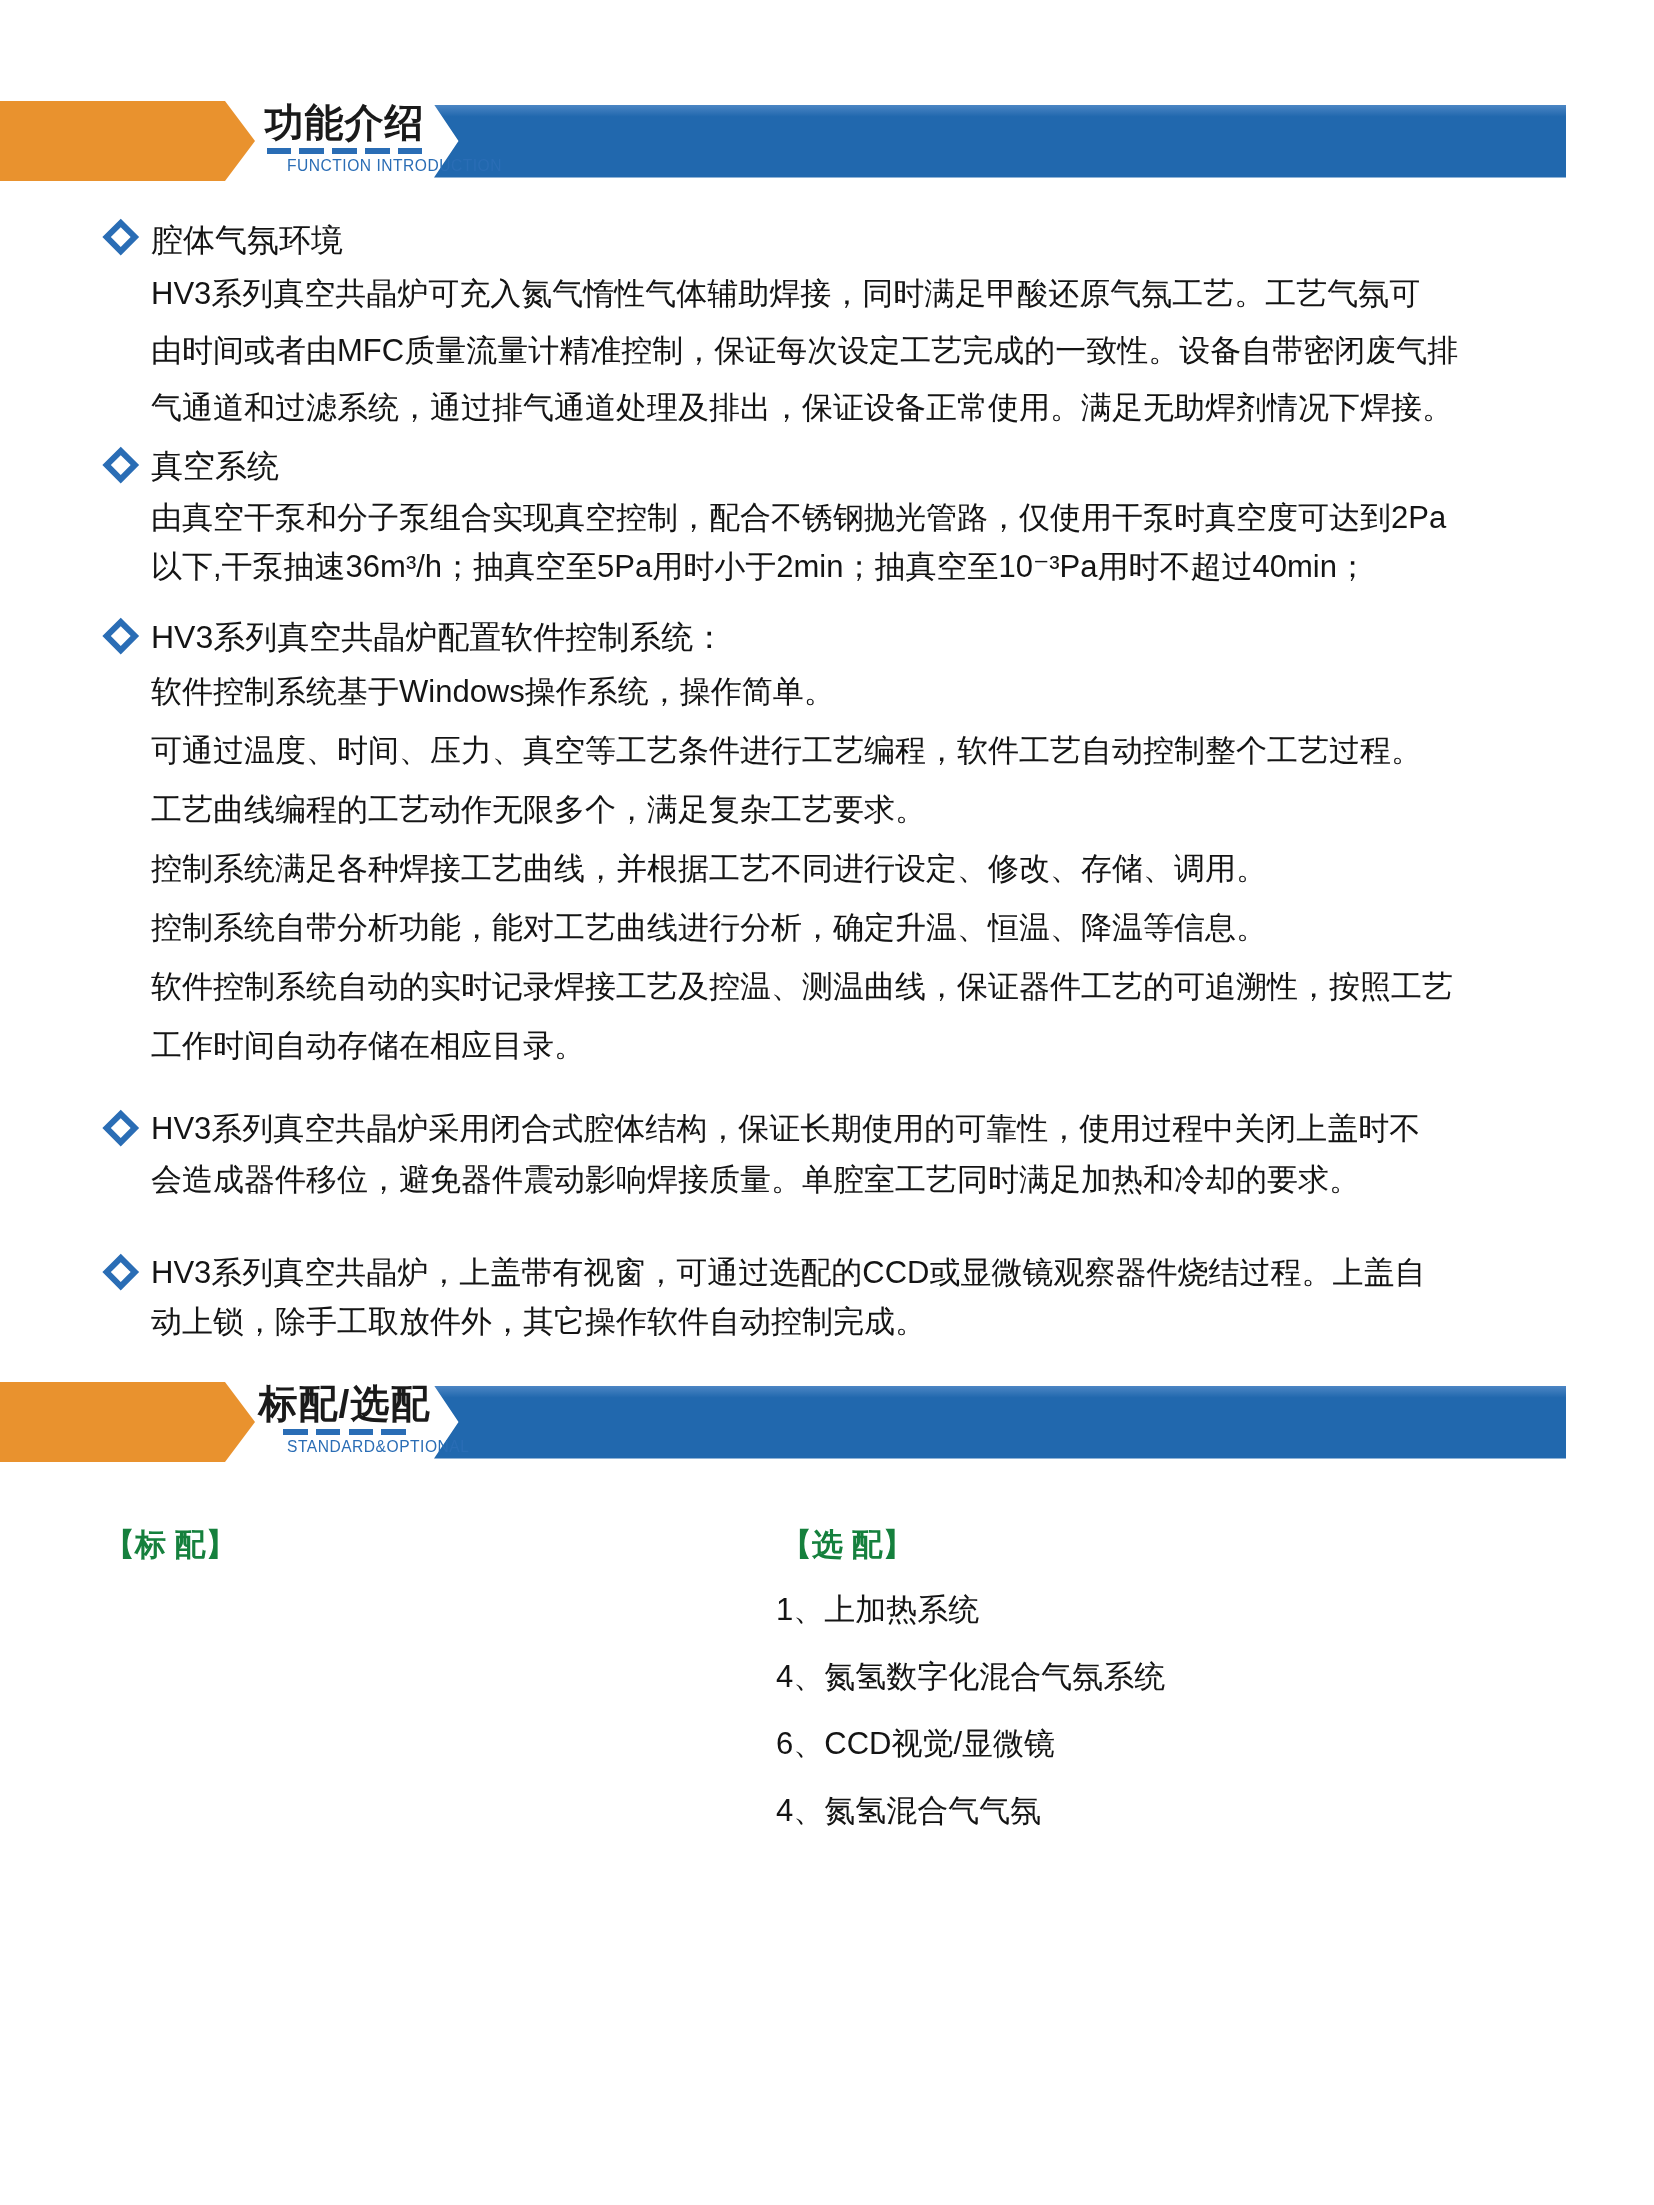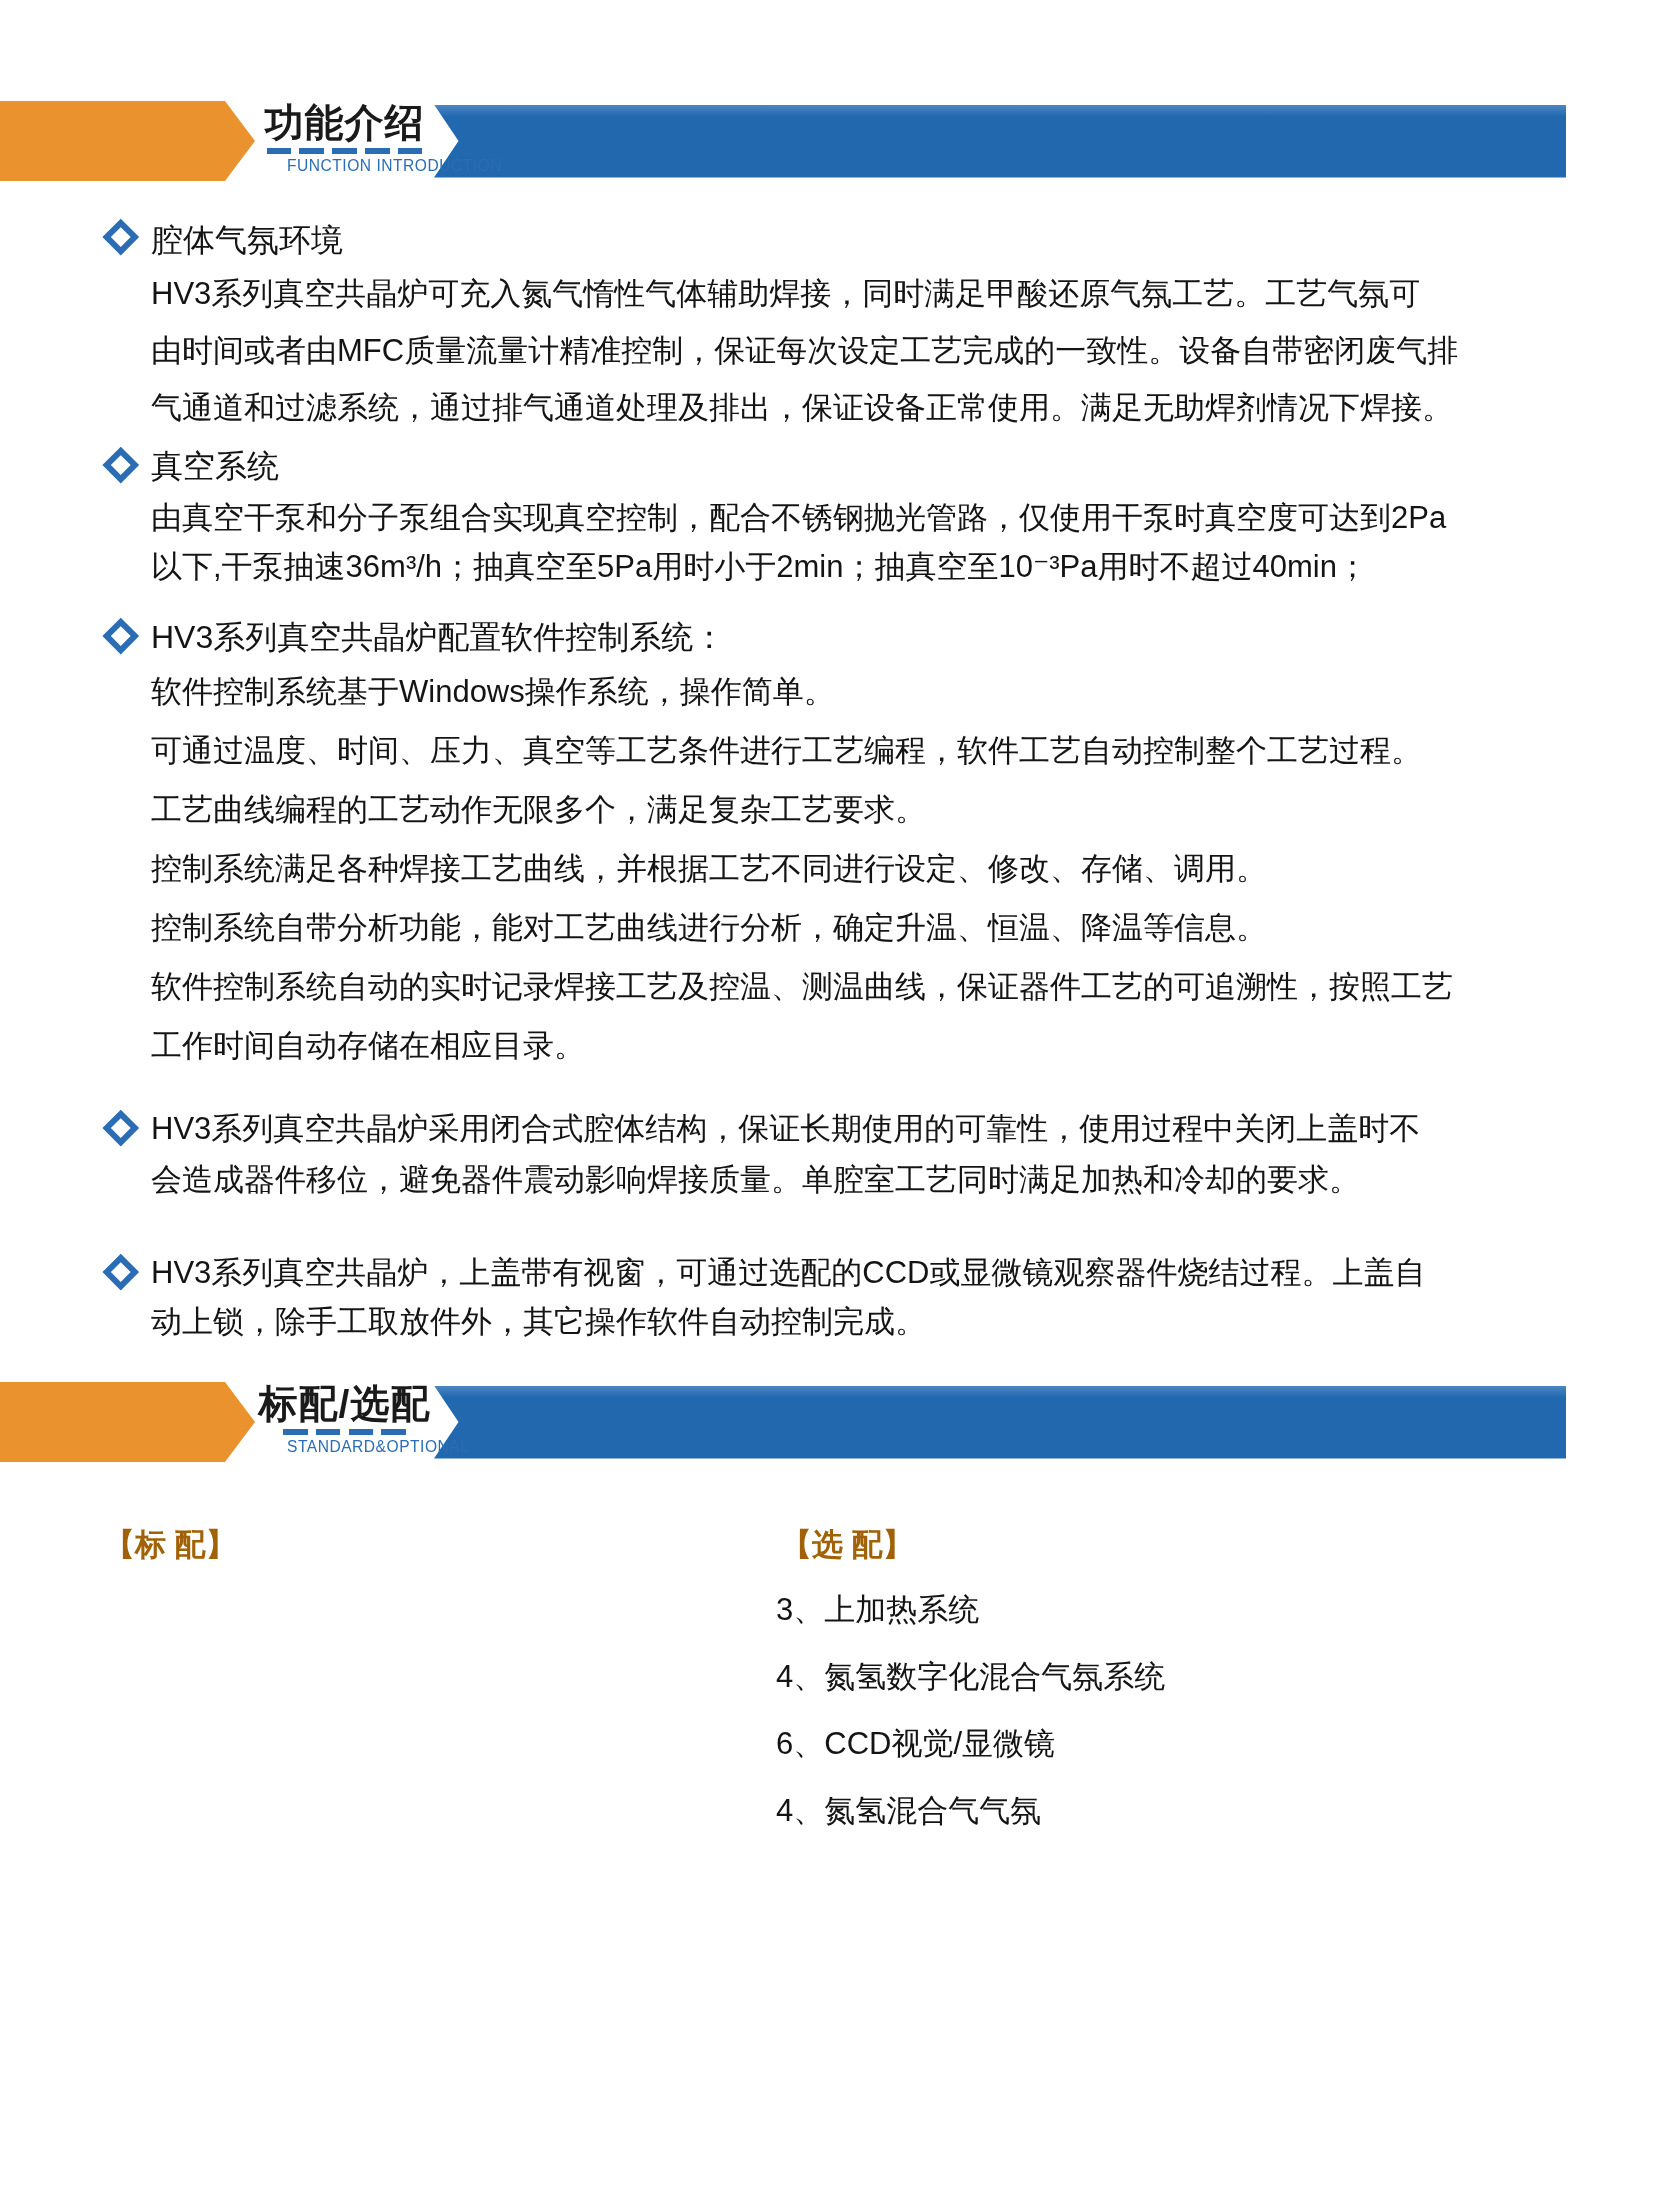--- a/index.html
+++ b/index.html
@@ -19,21 +19,21 @@
   .banner .dashes span{display:block;width:24.5px;height:5.7px;background:#2A6DB5;}
   .banner .bsub{margin-top:3.1px;font-size:15.6px;color:#2A6DB5;letter-spacing:0.5px;white-space:nowrap;margin-left:32px;}
 
   
   .diamond{position:absolute;width:13.5px;height:13.5px;border:6.8px solid #2A6DB5;transform:rotate(45deg);}
   .fhead{position:absolute;left:151px;font-size:32px;line-height:38px;white-space:nowrap;color:#141414;text-align:right;}
   .flines{position:absolute;left:151px;width:1459px;font-size:31px;color:#141414;}
   .flines div{white-space:nowrap;}
 
   
-  .list-title{position:absolute;font-size:31px;font-weight:700;line-height:38px;white-space:nowrap;color:#a16207;}
+  .list-title{position:absolute;font-size:31px;font-weight:700;line-height:38px;white-space:nowrap;color:#15803d;}
   .plist{position:absolute;font-size:31px;color:#141414;}
   .plist div{height:67px;line-height:67px;white-space:nowrap;}
 </style>
 </head>
 <body>
 
 <div class="page">
 
   <div class="banner" style="top:101px">
     <div class="orange"></div>
@@ -112,20 +112,20 @@
           <span></span>
       </div>
       <div class="bsub">STANDARD&amp;OPTIONAL</div>
     </div>
   </div>
 
   <div class="list-title" style="left:104px;top:1526px">【标 配】</div>
 
   <div class="list-title" style="left:781px;top:1526px">【选 配】</div>
   <div class="plist" style="left:776px;top:1576px">
-    <div>3、上加热系统</div>
+    <div>1、上加热系统</div>
     <div>4、氮氢数字化混合气氛系统</div>
     <div>6、CCD视觉/显微镜</div>
     <div>4、氮氢混合气气氛</div>
   </div>
 
 </div>
 
 
 </body></html>

